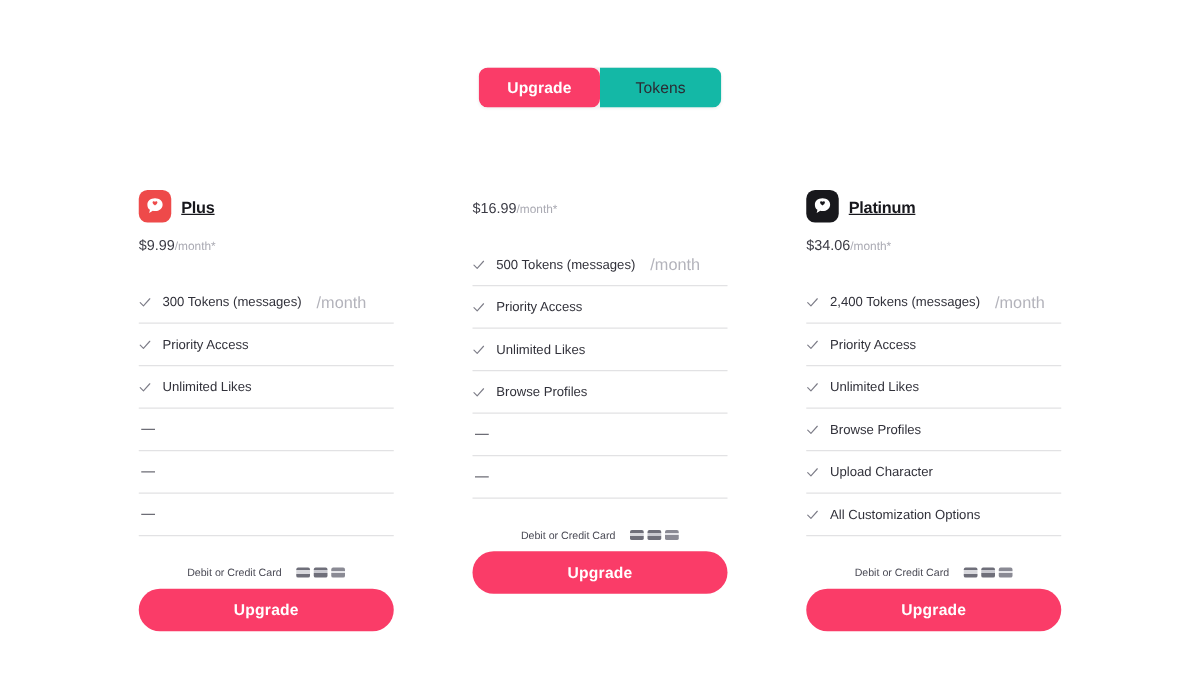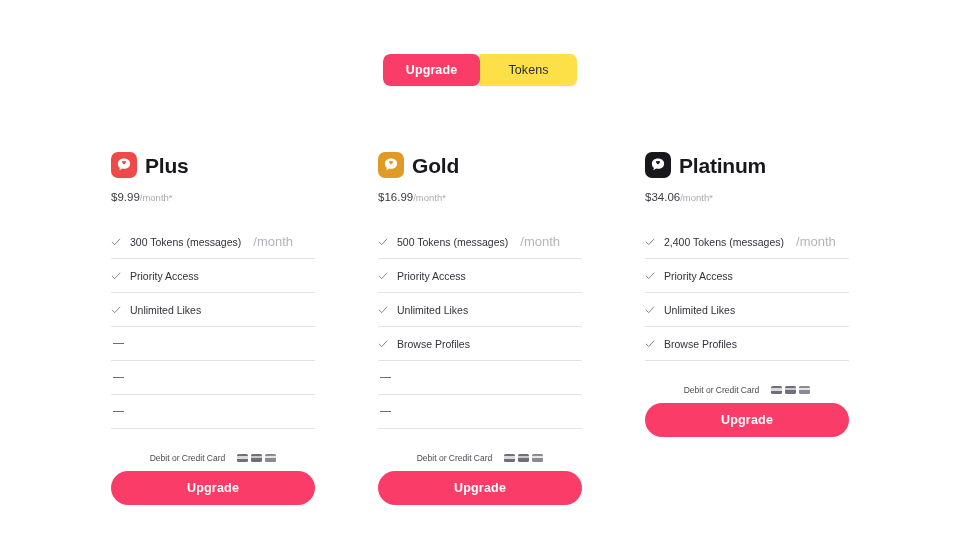--- a/index.html
+++ b/index.html
@@ -47,21 +47,21 @@
     font-family: "Liberation Sans", sans-serif;
   }
   .toggle-tab.active {
     background: #fa3c68;
     color: #ffffff;
     font-weight: bold;
     border-radius: 7px;
   }
   .toggle-tab.inactive {
     color: #2b2b33;
-    background: #fde047;
+    background: #14b8a6;
   }
 
   
   .plans {
     position: absolute;
     top: 150px;
     left: 0;
     right: 0;
     display: flex;
     justify-content: center;
@@ -84,25 +84,26 @@
     border-radius: 7px;
     display: flex;
     align-items: center;
     justify-content: center;
     flex: 0 0 auto;
   }
   .bubble {
     display: block;
   }
   .plan-name {
-    font-size: 21px;
+    font-size: 13px;
     font-weight: bold;
     letter-spacing: -0.2px;
     color: #17171c;
     line-height: 1;
+    text-decoration: underline;
   }
   .plan-price {
     margin-top: 11px;
     font-size: 11.5px;
     color: #3a3a44;
     white-space: nowrap;
   }
   .plan-price .per {
     color: #a9a9b2;
     font-size: 9.5px;
@@ -237,29 +238,20 @@
         <span>Debit or Credit Card</span>
         <span class="cards">
           <span class="card-glyph" style="background:linear-gradient(#6f6f7a 0 2px,#d9d9de 2px 5px,#6f6f7a 5px 7.5px);"></span>
           <span class="card-glyph" style="background:linear-gradient(#6f6f7a 0 2px,#c9c9d0 2px 4.5px,#6f6f7a 4.5px 7.5px);"></span>
           <span class="card-glyph" style="background:linear-gradient(#8a8a94 0 2.5px,#e4e4e8 2.5px 4px,#8a8a94 4px 7.5px);"></span>
         </span>
       </div>
       <button class="upgrade-btn">Upgrade</button>
     </div>
     <div class="plan">
-      <div class="plan-head">
-        <span class="plan-icon" style="background:#e09a26;">
-          <svg class="bubble" width="16" height="16" viewBox="0 0 16 16" aria-hidden="true">
-            <path d="M8 1.6c3.6 0 6.1 2.2 6.1 5.1 0 2.9-2.5 5.1-6.1 5.1-.62 0-1.2-.06-1.76-.18l-2.9 1.74.62-2.5C2.5 10 1.9 8.5 1.9 6.7 1.9 3.8 4.4 1.6 8 1.6z" fill="#ffffff"></path>
-            <path d="M8 4.45c.62-.75 1.95-.55 1.95.6 0 .95-1.2 1.78-1.95 2.35-.75-.57-1.95-1.4-1.95-2.35 0-1.15 1.33-1.35 1.95-.6z" fill="#e09a26"></path>
-          </svg>
-        </span>
-        <span class="plan-name">Gold</span>
-      </div>
       <div class="plan-price"><span>$16.99</span><span class="per">/month*</span></div>
       <div class="features">
         <div class="feature-row">
           <svg class="check" viewBox="0 0 12 12" aria-hidden="true">
             <path d="M1.4 6.1 L4.5 9.2 L10.6 2.4" fill="none" stroke="#7d7d88" stroke-width="1.1" stroke-linecap="round" stroke-linejoin="round"></path>
           </svg>
           <span>500 Tokens (messages)</span>
           <span class="feat-sub">/month</span>
         </div>
         <div class="feature-row">
@@ -327,20 +319,32 @@
             <path d="M1.4 6.1 L4.5 9.2 L10.6 2.4" fill="none" stroke="#7d7d88" stroke-width="1.1" stroke-linecap="round" stroke-linejoin="round"></path>
           </svg>
           <span>Unlimited Likes</span>
         </div>
         <div class="feature-row">
           <svg class="check" viewBox="0 0 12 12" aria-hidden="true">
             <path d="M1.4 6.1 L4.5 9.2 L10.6 2.4" fill="none" stroke="#7d7d88" stroke-width="1.1" stroke-linecap="round" stroke-linejoin="round"></path>
           </svg>
           <span>Browse Profiles</span>
         </div>
+        <div class="feature-row">
+          <svg class="check" viewBox="0 0 12 12" aria-hidden="true">
+            <path d="M1.4 6.1 L4.5 9.2 L10.6 2.4" fill="none" stroke="#7d7d88" stroke-width="1.1" stroke-linecap="round" stroke-linejoin="round"></path>
+          </svg>
+          <span>Upload Character</span>
+        </div>
+        <div class="feature-row">
+          <svg class="check" viewBox="0 0 12 12" aria-hidden="true">
+            <path d="M1.4 6.1 L4.5 9.2 L10.6 2.4" fill="none" stroke="#7d7d88" stroke-width="1.1" stroke-linecap="round" stroke-linejoin="round"></path>
+          </svg>
+          <span>All Customization Options</span>
+        </div>
       </div>
       <div class="pay-row">
         <span>Debit or Credit Card</span>
         <span class="cards">
           <span class="card-glyph" style="background:linear-gradient(#6f6f7a 0 2px,#d9d9de 2px 5px,#6f6f7a 5px 7.5px);"></span>
           <span class="card-glyph" style="background:linear-gradient(#6f6f7a 0 2px,#c9c9d0 2px 4.5px,#6f6f7a 4.5px 7.5px);"></span>
           <span class="card-glyph" style="background:linear-gradient(#8a8a94 0 2.5px,#e4e4e8 2.5px 4px,#8a8a94 4px 7.5px);"></span>
         </span>
       </div>
       <button class="upgrade-btn">Upgrade</button>

